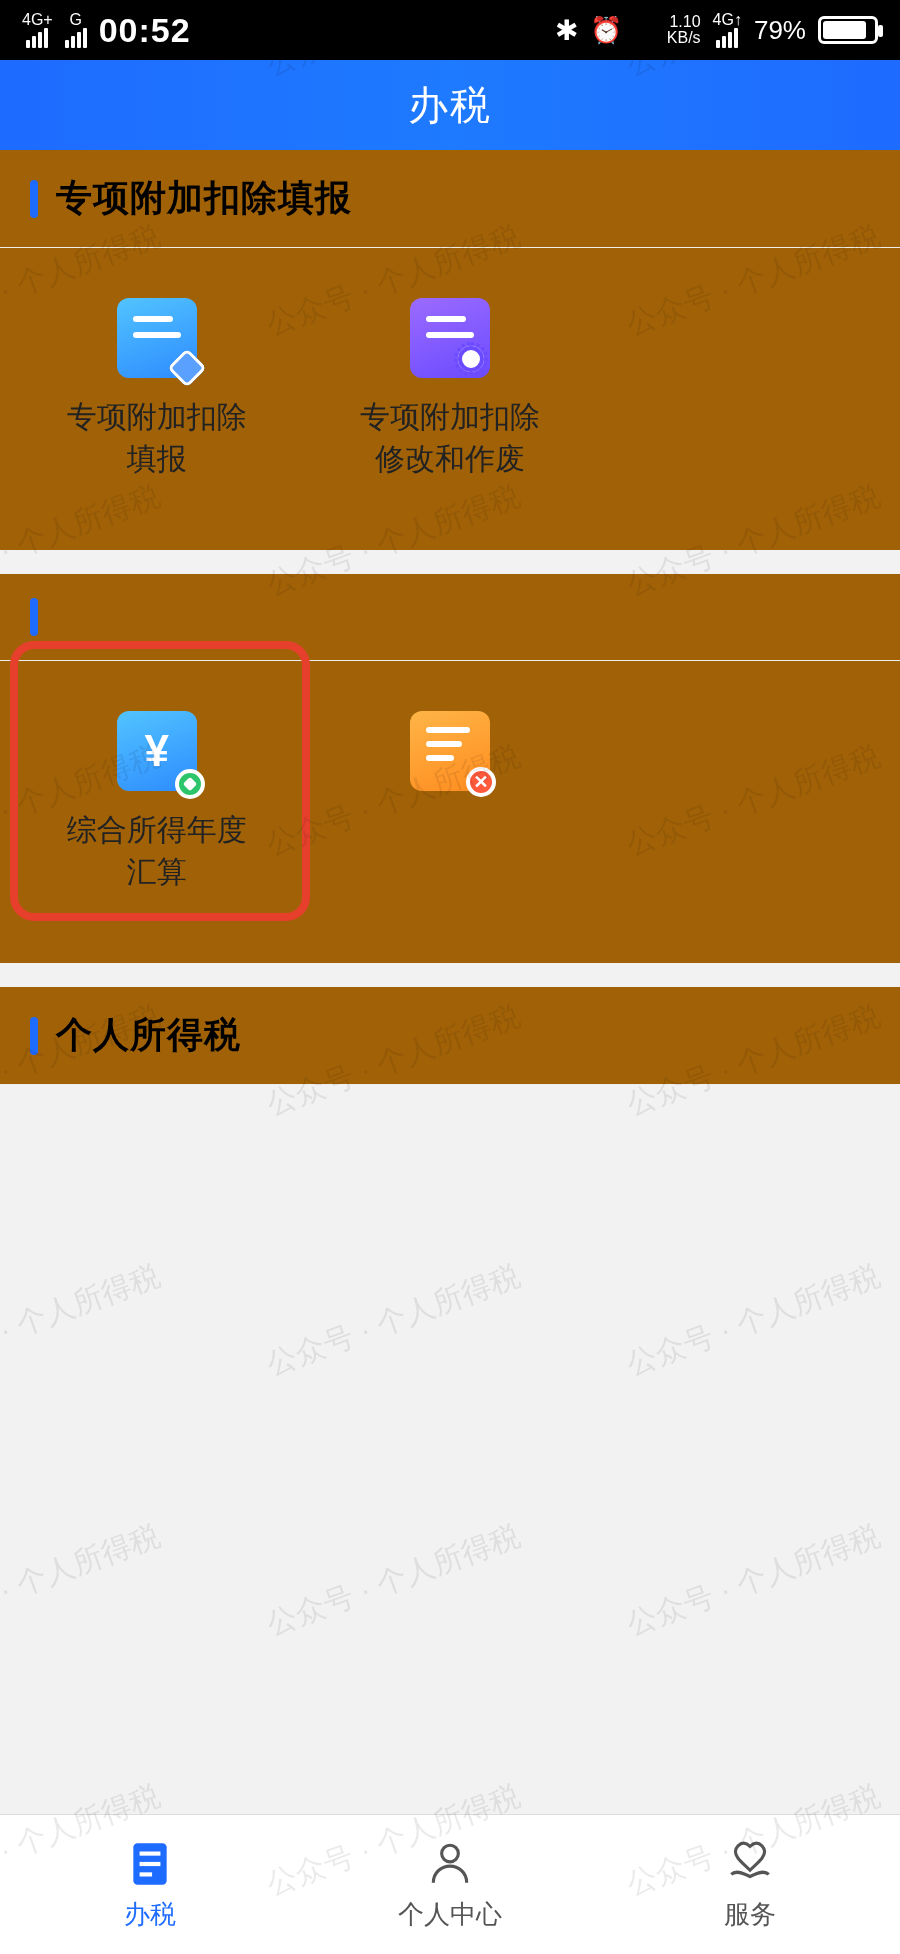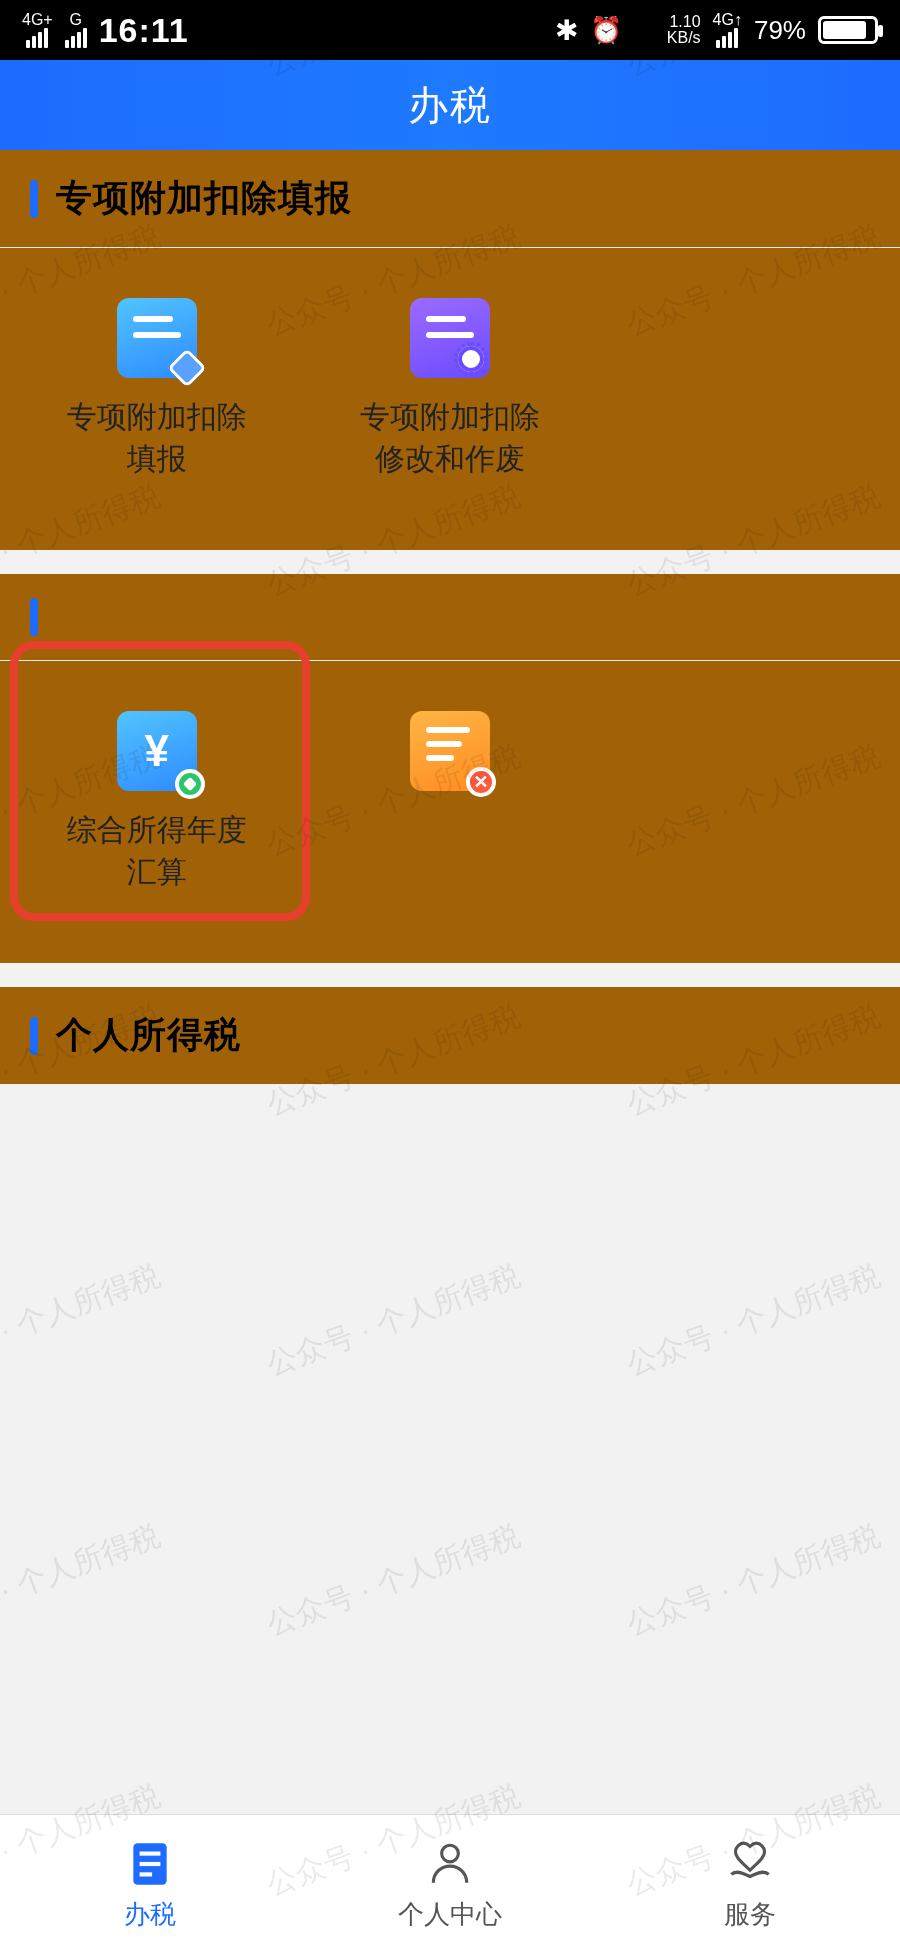--- a/index.html
+++ b/index.html
@@ -194,21 +194,21 @@
     </div>
     <div class="sig-small">
       <span>G</span>
       <span class="sig-bars">
           <span style="height:8px"></span>
           <span style="height:12px"></span>
           <span style="height:16px"></span>
           <span style="height:20px"></span>
         </span>
     </div>
-    <span class="time-txt">16:11</span>
+    <span class="time-txt">00:52</span>
   </div>
   <div class="status-right">
     <span style="font-size:28px">✱</span>
     <span style="font-size:26px">⏰</span>
     <span class="kbs">
       <span>1.10</span><br>
       <span>KB/s</span>
     </span>
     <div class="sig-small">
       <span>4G↑</span>

